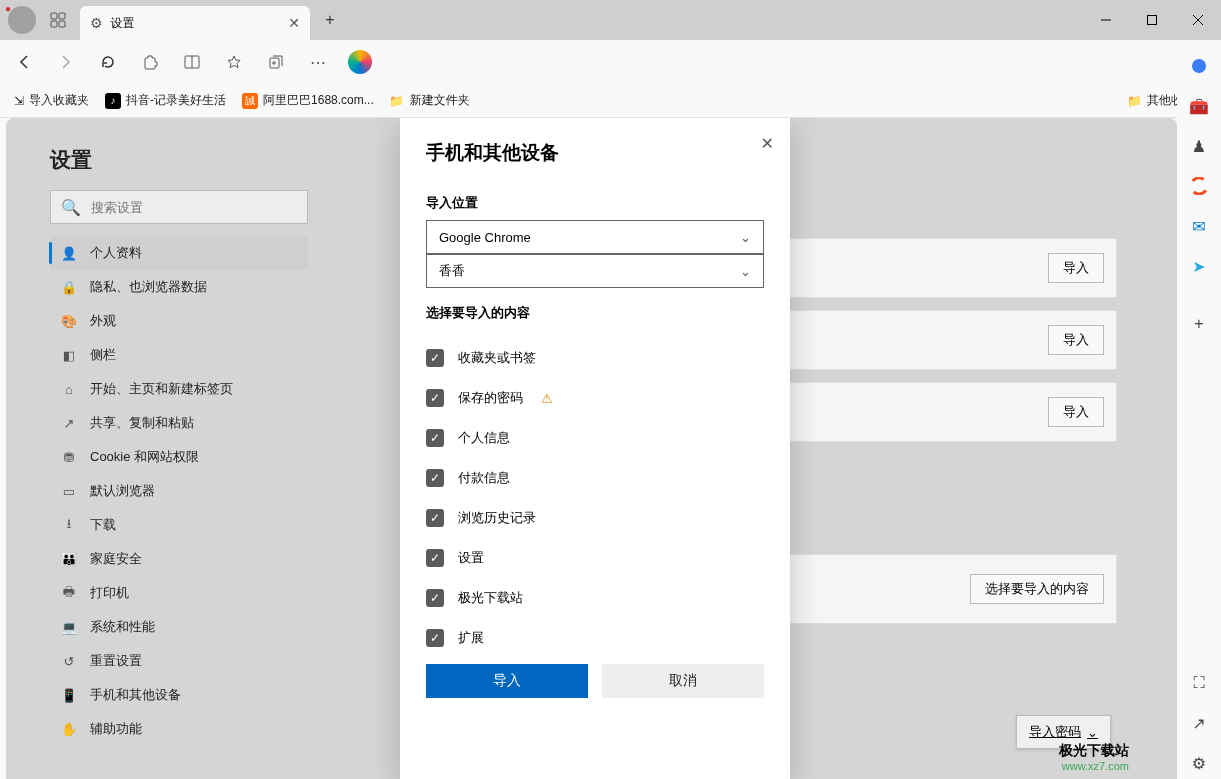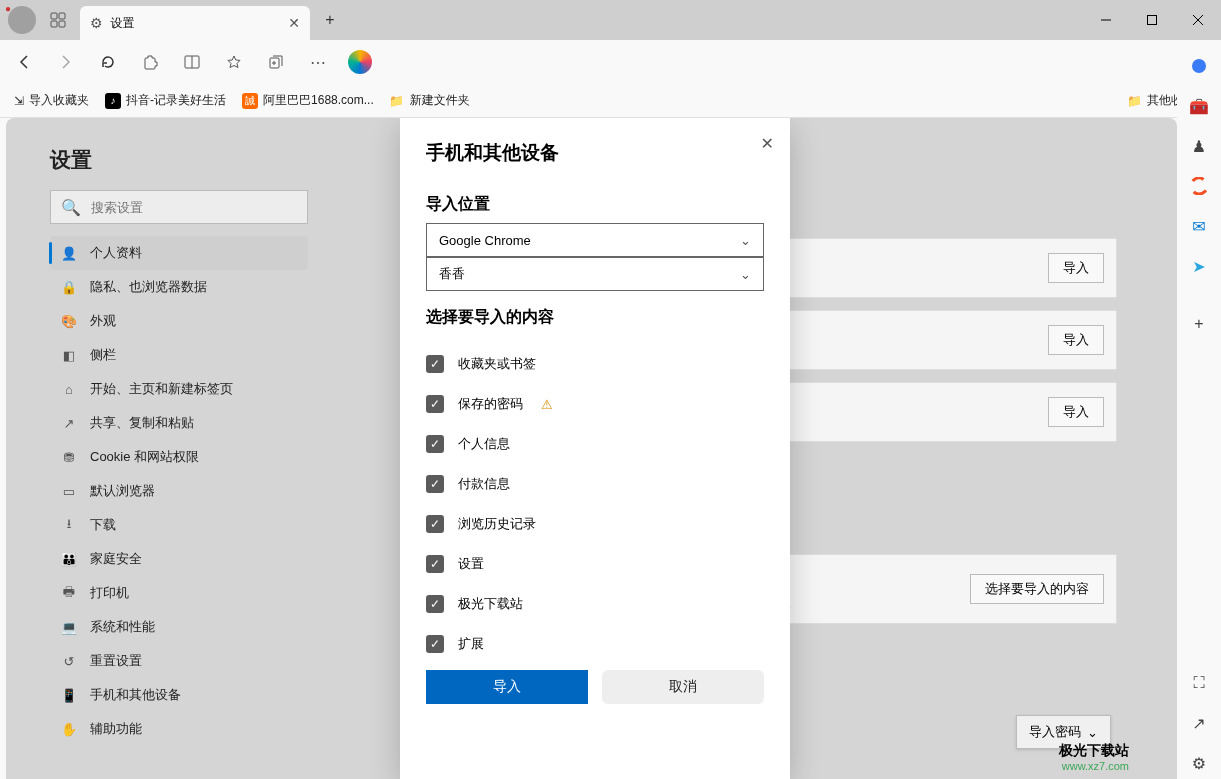--- a/index.html
+++ b/index.html
@@ -55,40 +55,40 @@
 .card-stack { position:absolute; right:60px; top:120px; width:340px;}
 .ghost-card { height:60px; border:1px solid #ddd; background:#f5f5f5; margin-bottom:12px; display:flex; align-items:center; justify-content:flex-end; padding:0 12px;}
 .ghost-btn { border:1px solid #bbb; padding:5px 14px; font-size:13px; background:#f9f9f9;}
 .ghost-text { position:absolute; font-size:13px; color:#444;}
 
 
 .dimmer { position:absolute; inset:0; background:rgba(0,0,0,.08);}
 .dialog { position:absolute; left:394px; top:0; width:390px; bottom:0; background:#fff; box-shadow:0 8px 30px rgba(0,0,0,.2); padding:22px 26px 14px 26px; display:flex; flex-direction:column;}
 .dlg-close { position:absolute; top:12px; right:12px; cursor:pointer; color:#555; font-size:16px; padding:4px;}
 .dlg-title { font-size:19px; font-weight:600; margin-bottom:18px;}
-.dlg-label { font-size:16px; font-weight:600; margin-bottom:8px; margin-top:10px;}
+.dlg-label { font-size:13px; font-weight:600; margin-bottom:8px; margin-top:10px;}
 .dlg-select { height:34px; border:1px solid #666; display:flex; align-items:center; padding:0 12px; font-size:13px; justify-content:space-between; cursor:pointer; background:#fff;}
 .dlg-select .chev { color:#555;}
 .check-list { margin-top:8px;}
 .check-item { display:flex; align-items:center; height:40px; gap:14px; font-size:13px;}
 .checkbox { width:18px; height:18px; background:#5b5b5b; border-radius:3px; display:flex; align-items:center; justify-content:center; color:#fff; font-size:12px;}
 .warn { color:#d68a00; margin-left:4px;}
 .link { color:#0067c0; font-size:13px; margin-top:auto; padding:8px 0; cursor:pointer;}
 .dlg-actions { display:flex; gap:14px; padding-top:6px;}
 .dlg-btn { flex:1; height:34px; border:none; font-size:14px; cursor:pointer;}
 .btn-primary { background:#0067c0; color:#fff;}
-.btn-secondary { background:#eee; color:#222;border-radius:6px;}
+.btn-secondary { background:#eee; color:#222;}
 
 
 .strip { position:absolute; right:0; top:44px; bottom:0; width:44px; background:#f9f9f9; display:flex; flex-direction:column; align-items:center; padding-top:6px; gap:8px;}
 .strip .sicon { width:32px; height:32px; display:flex; align-items:center; justify-content:center; border-radius:4px; color:#444; font-size:16px;}
 .copilot { background: conic-gradient(#f7b500,#ec4067,#0078d4,#00b294,#f7b500); width:24px; height:24px; border-radius:50%; }
 
 
-.float-btn { position:absolute; right:66px; bottom:30px; border:1px solid #bbb; background:#f0f0f0; padding:7px 12px; font-size:13px; box-shadow:0 1px 3px rgba(0,0,0,.15); display:flex; align-items:center; gap:6px;}
+.float-btn { position:absolute; right:66px; bottom:30px; border:1px solid #bbb; background:#f0f0f0; padding:7px 12px; font-size:13px; box-shadow:0 1px 3px rgba(0,0,0,.15); display:flex; align-items:center; gap:6px;text-decoration:underline;}
 .watermark { position:absolute; right:48px; bottom:6px; font-size:12px; text-align:right; line-height:1.3;}
 .watermark .wm1 { color:#000000; font-weight:bold; font-size:14px;}
 .watermark .wm2 { color:#3aa757; font-size:11px;}
 
 svg { display:block; }
 </style>
 </head>
 <body>
 
 <div class="titlebar">

